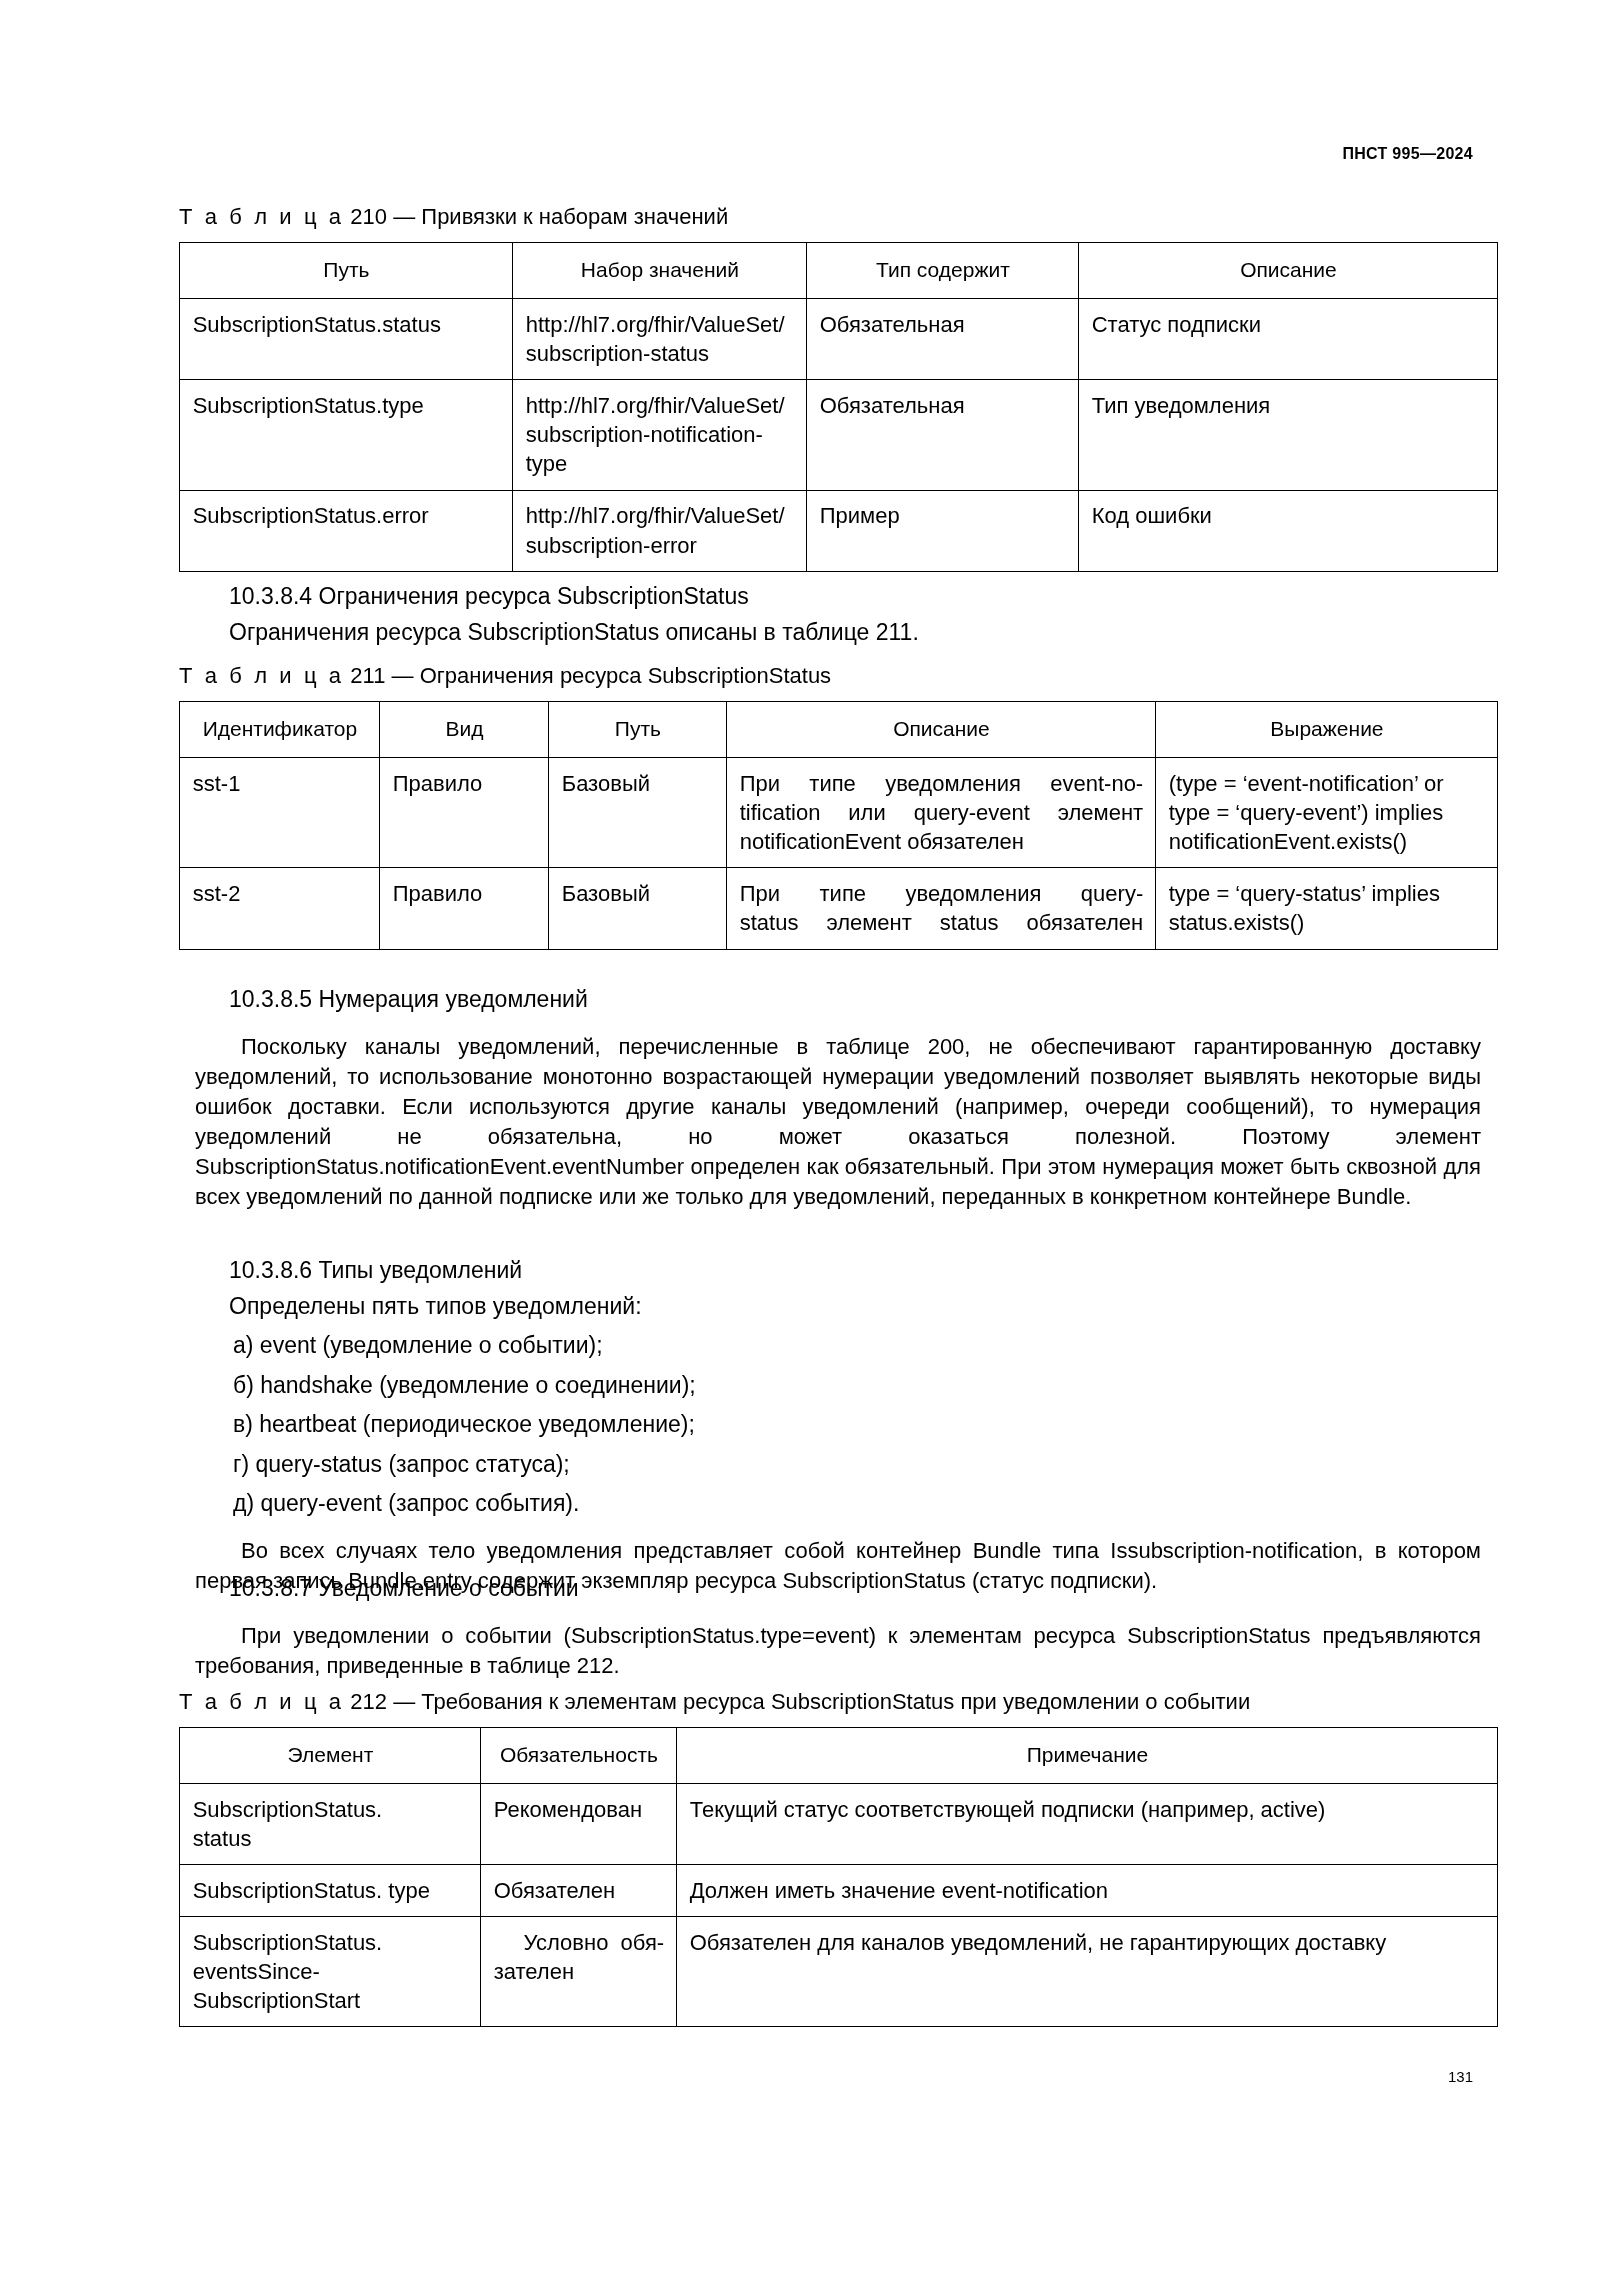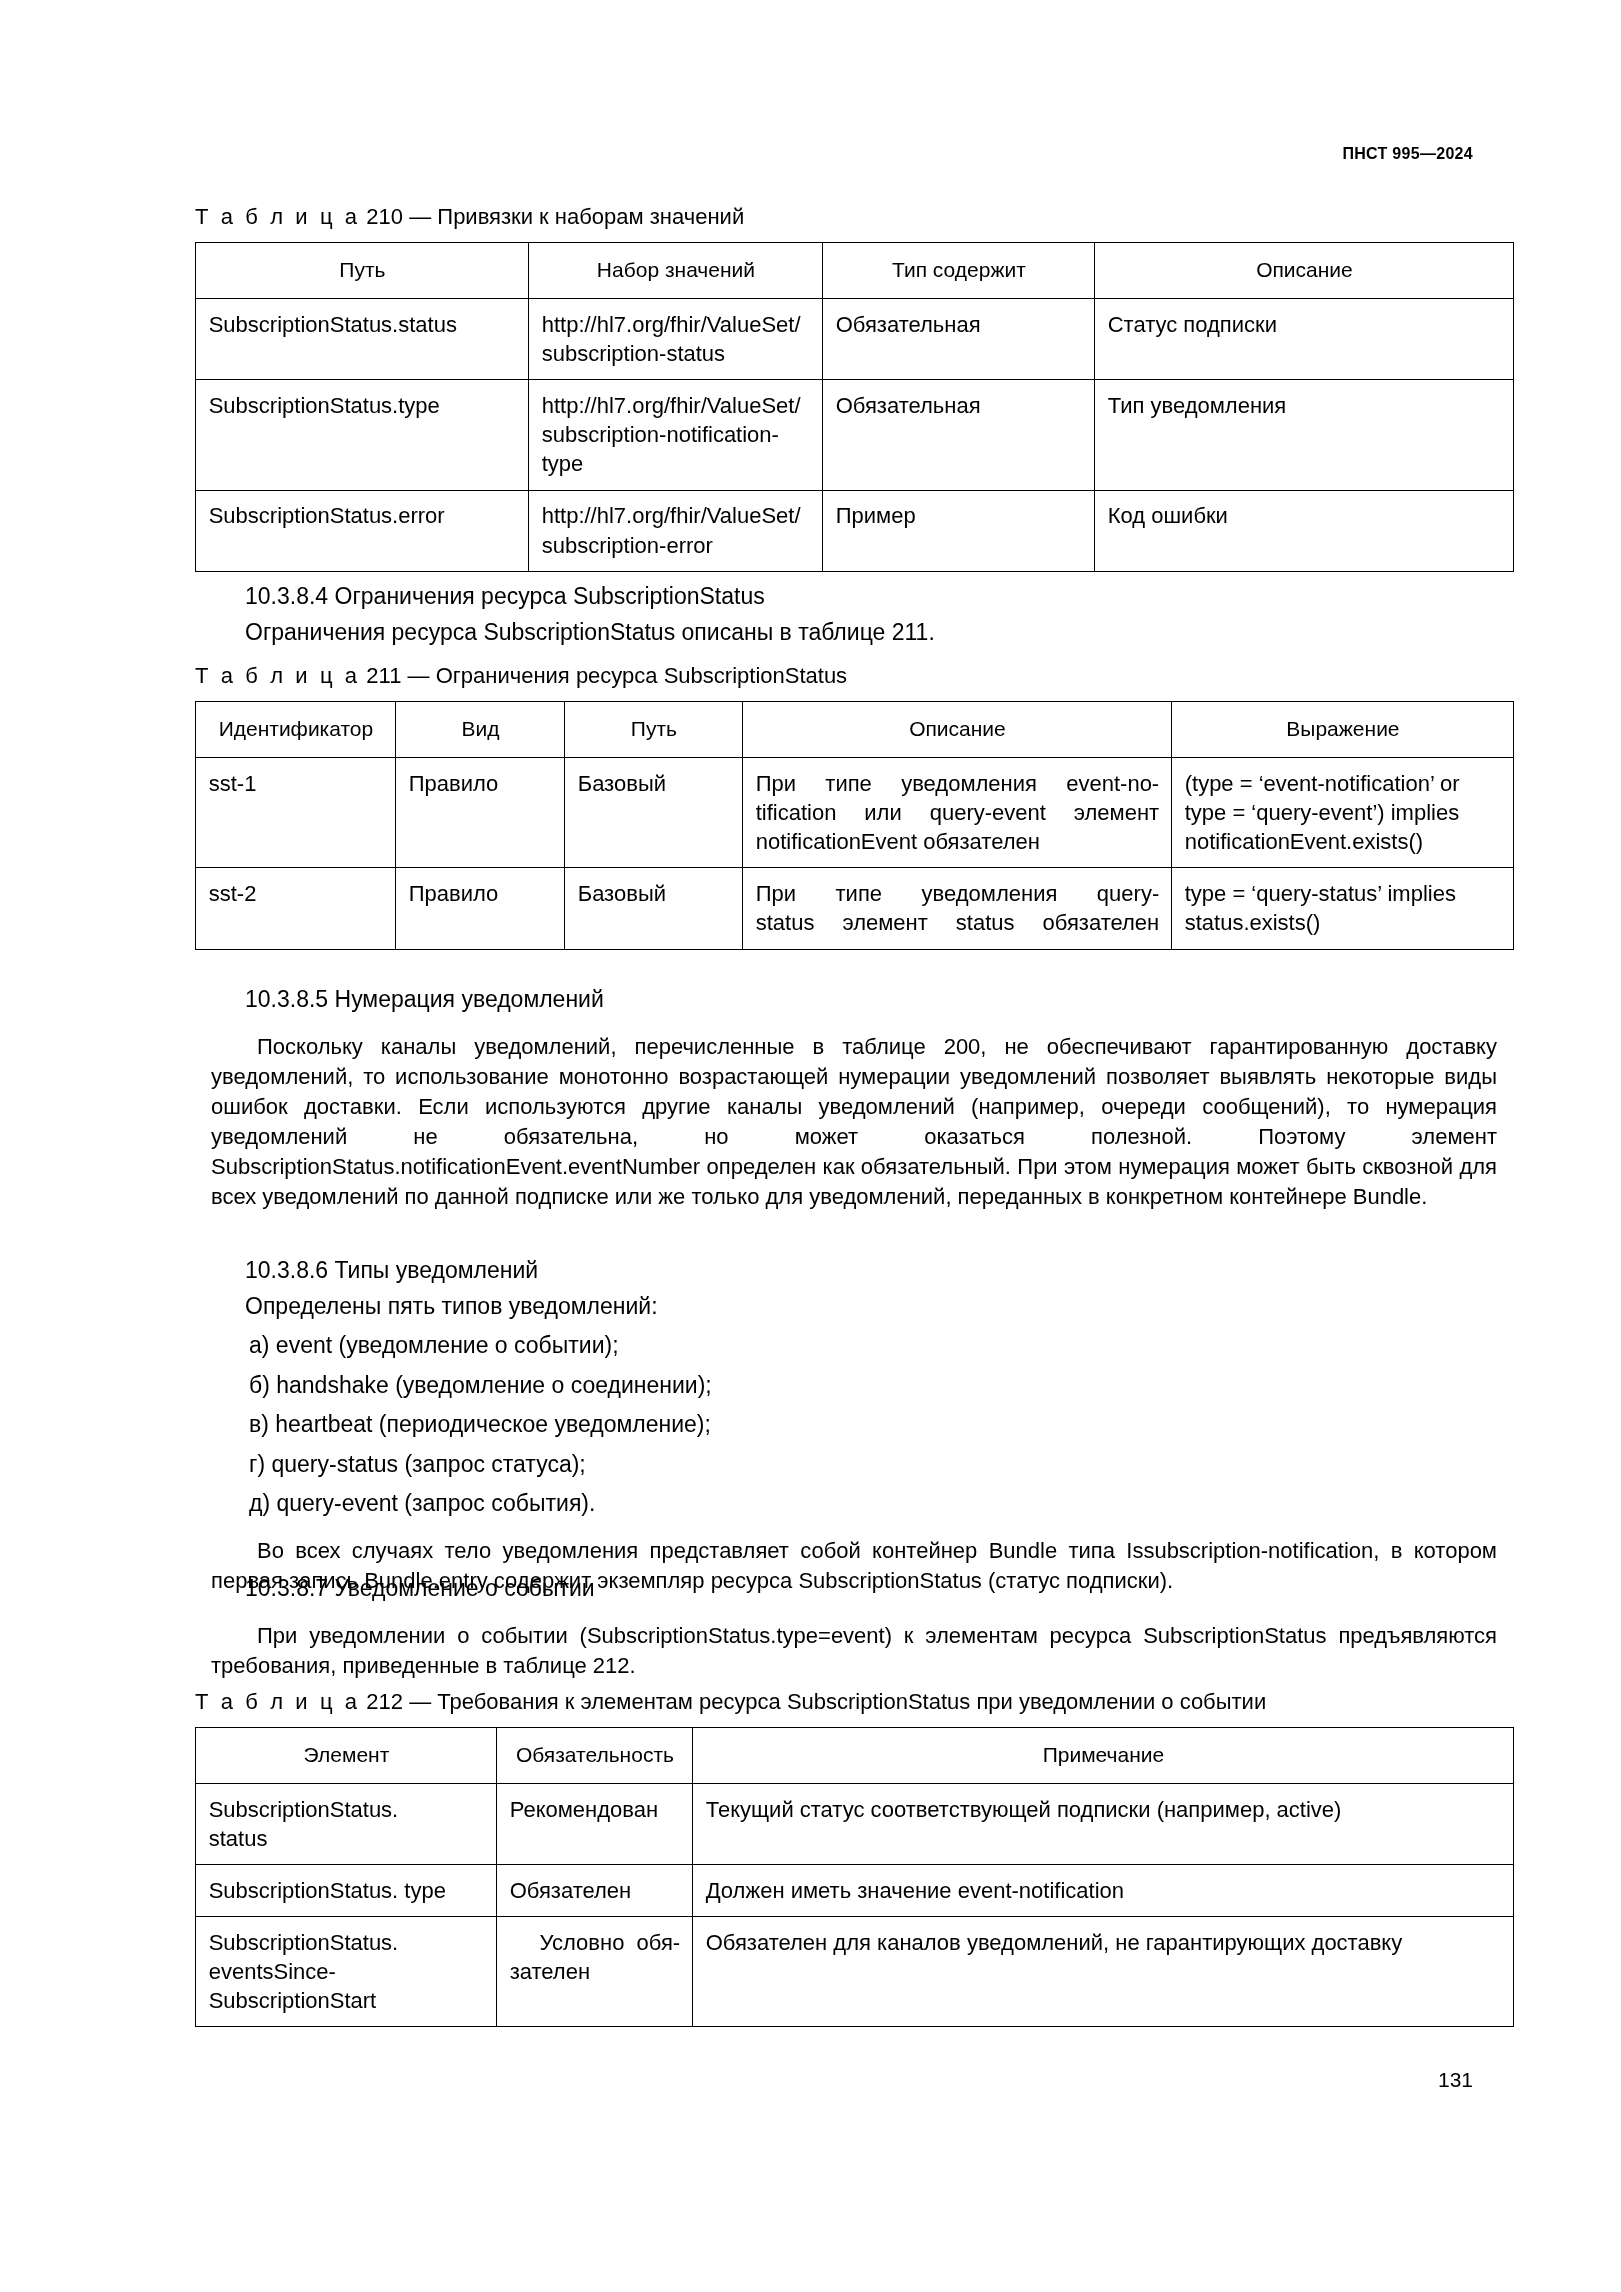--- a/index.html
+++ b/index.html
@@ -33,21 +33,21 @@
     letter-spacing: 0.3px;
   }
 
   
   .page-footer {
     position: absolute;
     left: 155px;
     top: 2068px;
     width: 1318px;
     text-align: right;
-    font-size: 21px;
+    font-size: 15px;
   }
 
   
   .table-caption {
     font-size: 22px;
     margin: 0 0 11.8px 0;
     white-space: nowrap;
   }
   .table-caption .tbl-word {
     letter-spacing: 3.1px;
@@ -98,21 +98,21 @@
   }
   p.listitem {
     font-size: 23px;
     line-height: 1.37;
     margin: 8px;
     text-indent: 46px;
     text-align: left;
   }
 
   
-  .blk { position: absolute; left: 155px; width: 1318px; padding-left: 40px; }
+  .blk { position: absolute; left: 139px; width: 1318px; padding-left: 40px; }
 </style>
 </head>
 <body>
 
 <div class="page">
 
   <div class="page-header">ПНСТ 995—2024</div>
 
   <div class="blk" style="top:204px;">
     <div class="table-caption">

